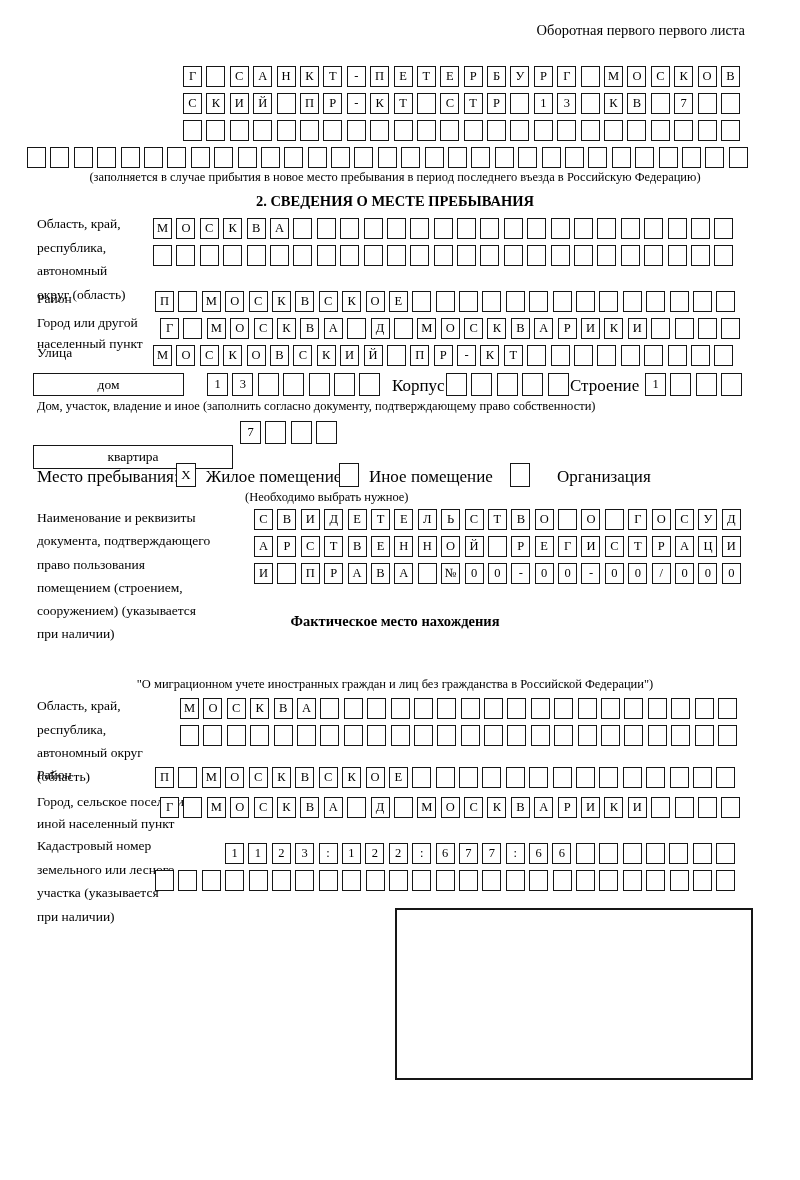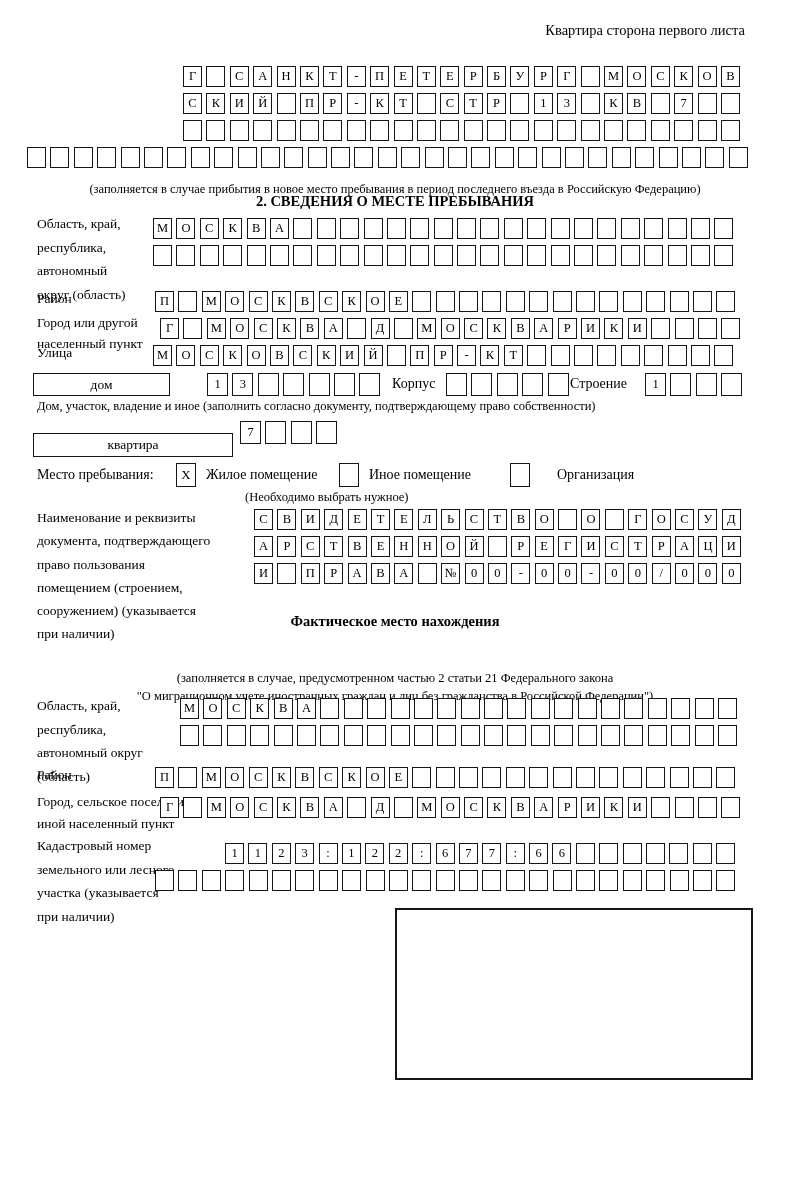--- a/index.html
+++ b/index.html
@@ -9,41 +9,41 @@
   }
   .title{position:absolute;right:55px;top:22px;font-size:14.5px;}
   .lbl{position:absolute;font-size:13.5px;line-height:23.5px;white-space:pre-line;}
   .cr{position:absolute;display:flex;gap:4.4px;}
   .cell{
     width:19px;height:21px;border:1.6px solid #161616;box-sizing:border-box;
     display:flex;align-items:center;justify-content:center;
     font-size:12.5px;line-height:1;background:#fff;
   }
   .cr.big .cell{width:21px;height:23px;}
-  .note{position:absolute;left:0;width:790px;text-align:center;font-size:12.5px;margin-top:12px;}
+  .note{position:absolute;left:0;width:790px;text-align:center;font-size:12.5px;}
   .heading{position:absolute;left:0;width:790px;text-align:center;font-size:14.5px;font-weight:bold;}
   .smallnote{position:absolute;font-size:12.5px;}
   .widebox{
     position:absolute;border:1.7px solid #161616;box-sizing:border-box;background:#fff;
     display:flex;align-items:center;justify-content:center;font-size:13.5px;
   }
   .chk{
     position:absolute;width:20px;height:24px;border:1.6px solid #161616;box-sizing:border-box;
     display:flex;align-items:center;justify-content:center;font-size:13px;background:#fff;
   }
-  .inline-lbl{position:absolute;font-size:14px;}
+  .inline-lbl{position:absolute;font-size:17px;}
   .stamp{position:absolute;border:2px solid #161616;box-sizing:border-box;background:#fff;}
   .stamp-caption{position:absolute;text-align:center;font-size:12.5px;line-height:21.5px;}
 </style>
 </head>
 <body>
 
 <div class="page">
 
-  <div class="title">Квартира сторона первого листа</div>
+  <div class="title">Оборотная первого первого листа</div>
 
   <div class="cr" style="left:183px;top:66px">
       <div class="cell">Г</div>
       <div class="cell"></div>
       <div class="cell">С</div>
       <div class="cell">А</div>
       <div class="cell">Н</div>
       <div class="cell">К</div>
       <div class="cell">Т</div>
       <div class="cell">-</div>
@@ -293,21 +293,21 @@
       <div class="cell"></div>
       <div class="cell"></div>
       <div class="cell"></div>
       <div class="cell"></div>
       <div class="cell"></div>
       <div class="cell"></div>
       <div class="cell"></div>
       <div class="cell"></div>
     </div>
 
-  <div class="widebox" style="left:33px;top:373px;width:137px;height:23px">дом</div>
+  <div class="widebox" style="left:33px;top:373px;width:151px;height:23px">дом</div>
   <div class="cr big" style="left:207px;top:373px">
       <div class="cell">1</div>
       <div class="cell">3</div>
       <div class="cell"></div>
       <div class="cell"></div>
       <div class="cell"></div>
       <div class="cell"></div>
       <div class="cell"></div>
     </div>
   <div class="inline-lbl" style="left:392px;top:376px">Корпус</div>
@@ -320,21 +320,21 @@
     </div>
   <div class="inline-lbl" style="left:570px;top:376px">Строение</div>
   <div class="cr big" style="left:645px;top:373px">
       <div class="cell">1</div>
       <div class="cell"></div>
       <div class="cell"></div>
       <div class="cell"></div>
     </div>
   <div class="smallnote" style="left:37px;top:399px">Дом, участок, владение и иное (заполнить согласно документу, подтверждающему право собственности)</div>
 
-  <div class="widebox" style="left:33px;top:433px;width:200px;height:24px">квартира</div>
+  <div class="widebox" style="left:33px;top:445px;width:200px;height:24px">квартира</div>
   <div class="cr big" style="left:240px;top:421px">
       <div class="cell">7</div>
       <div class="cell"></div>
       <div class="cell"></div>
       <div class="cell"></div>
     </div>
 
   <div class="inline-lbl" style="left:37px;top:467px">Место пребывания:</div>
   <div class="chk" style="left:176px;top:463px">
       <span>X</span>
@@ -420,21 +420,20 @@
       <div class="cell">-</div>
       <div class="cell">0</div>
       <div class="cell">0</div>
       <div class="cell">/</div>
       <div class="cell">0</div>
       <div class="cell">0</div>
       <div class="cell">0</div>
     </div>
 
   <div class="heading" style="top:613px">Фактическое место нахождения</div>
-  <div class="note" style="top:659px">(заполняется в случае, предусмотренном частью 2 статьи 21 Федерального закона</div>
   <div class="note" style="top:677px">"О миграционном учете иностранных граждан и лиц без гражданства в Российской Федерации")</div>
 
   <div class="lbl" style="left:37px;top:694px;width:165px">Область, край,
 республика,
 автономный округ
 (область)</div>
   <div class="cr" style="left:180px;top:698px">
       <div class="cell">М</div>
       <div class="cell">О</div>
       <div class="cell">С</div>

